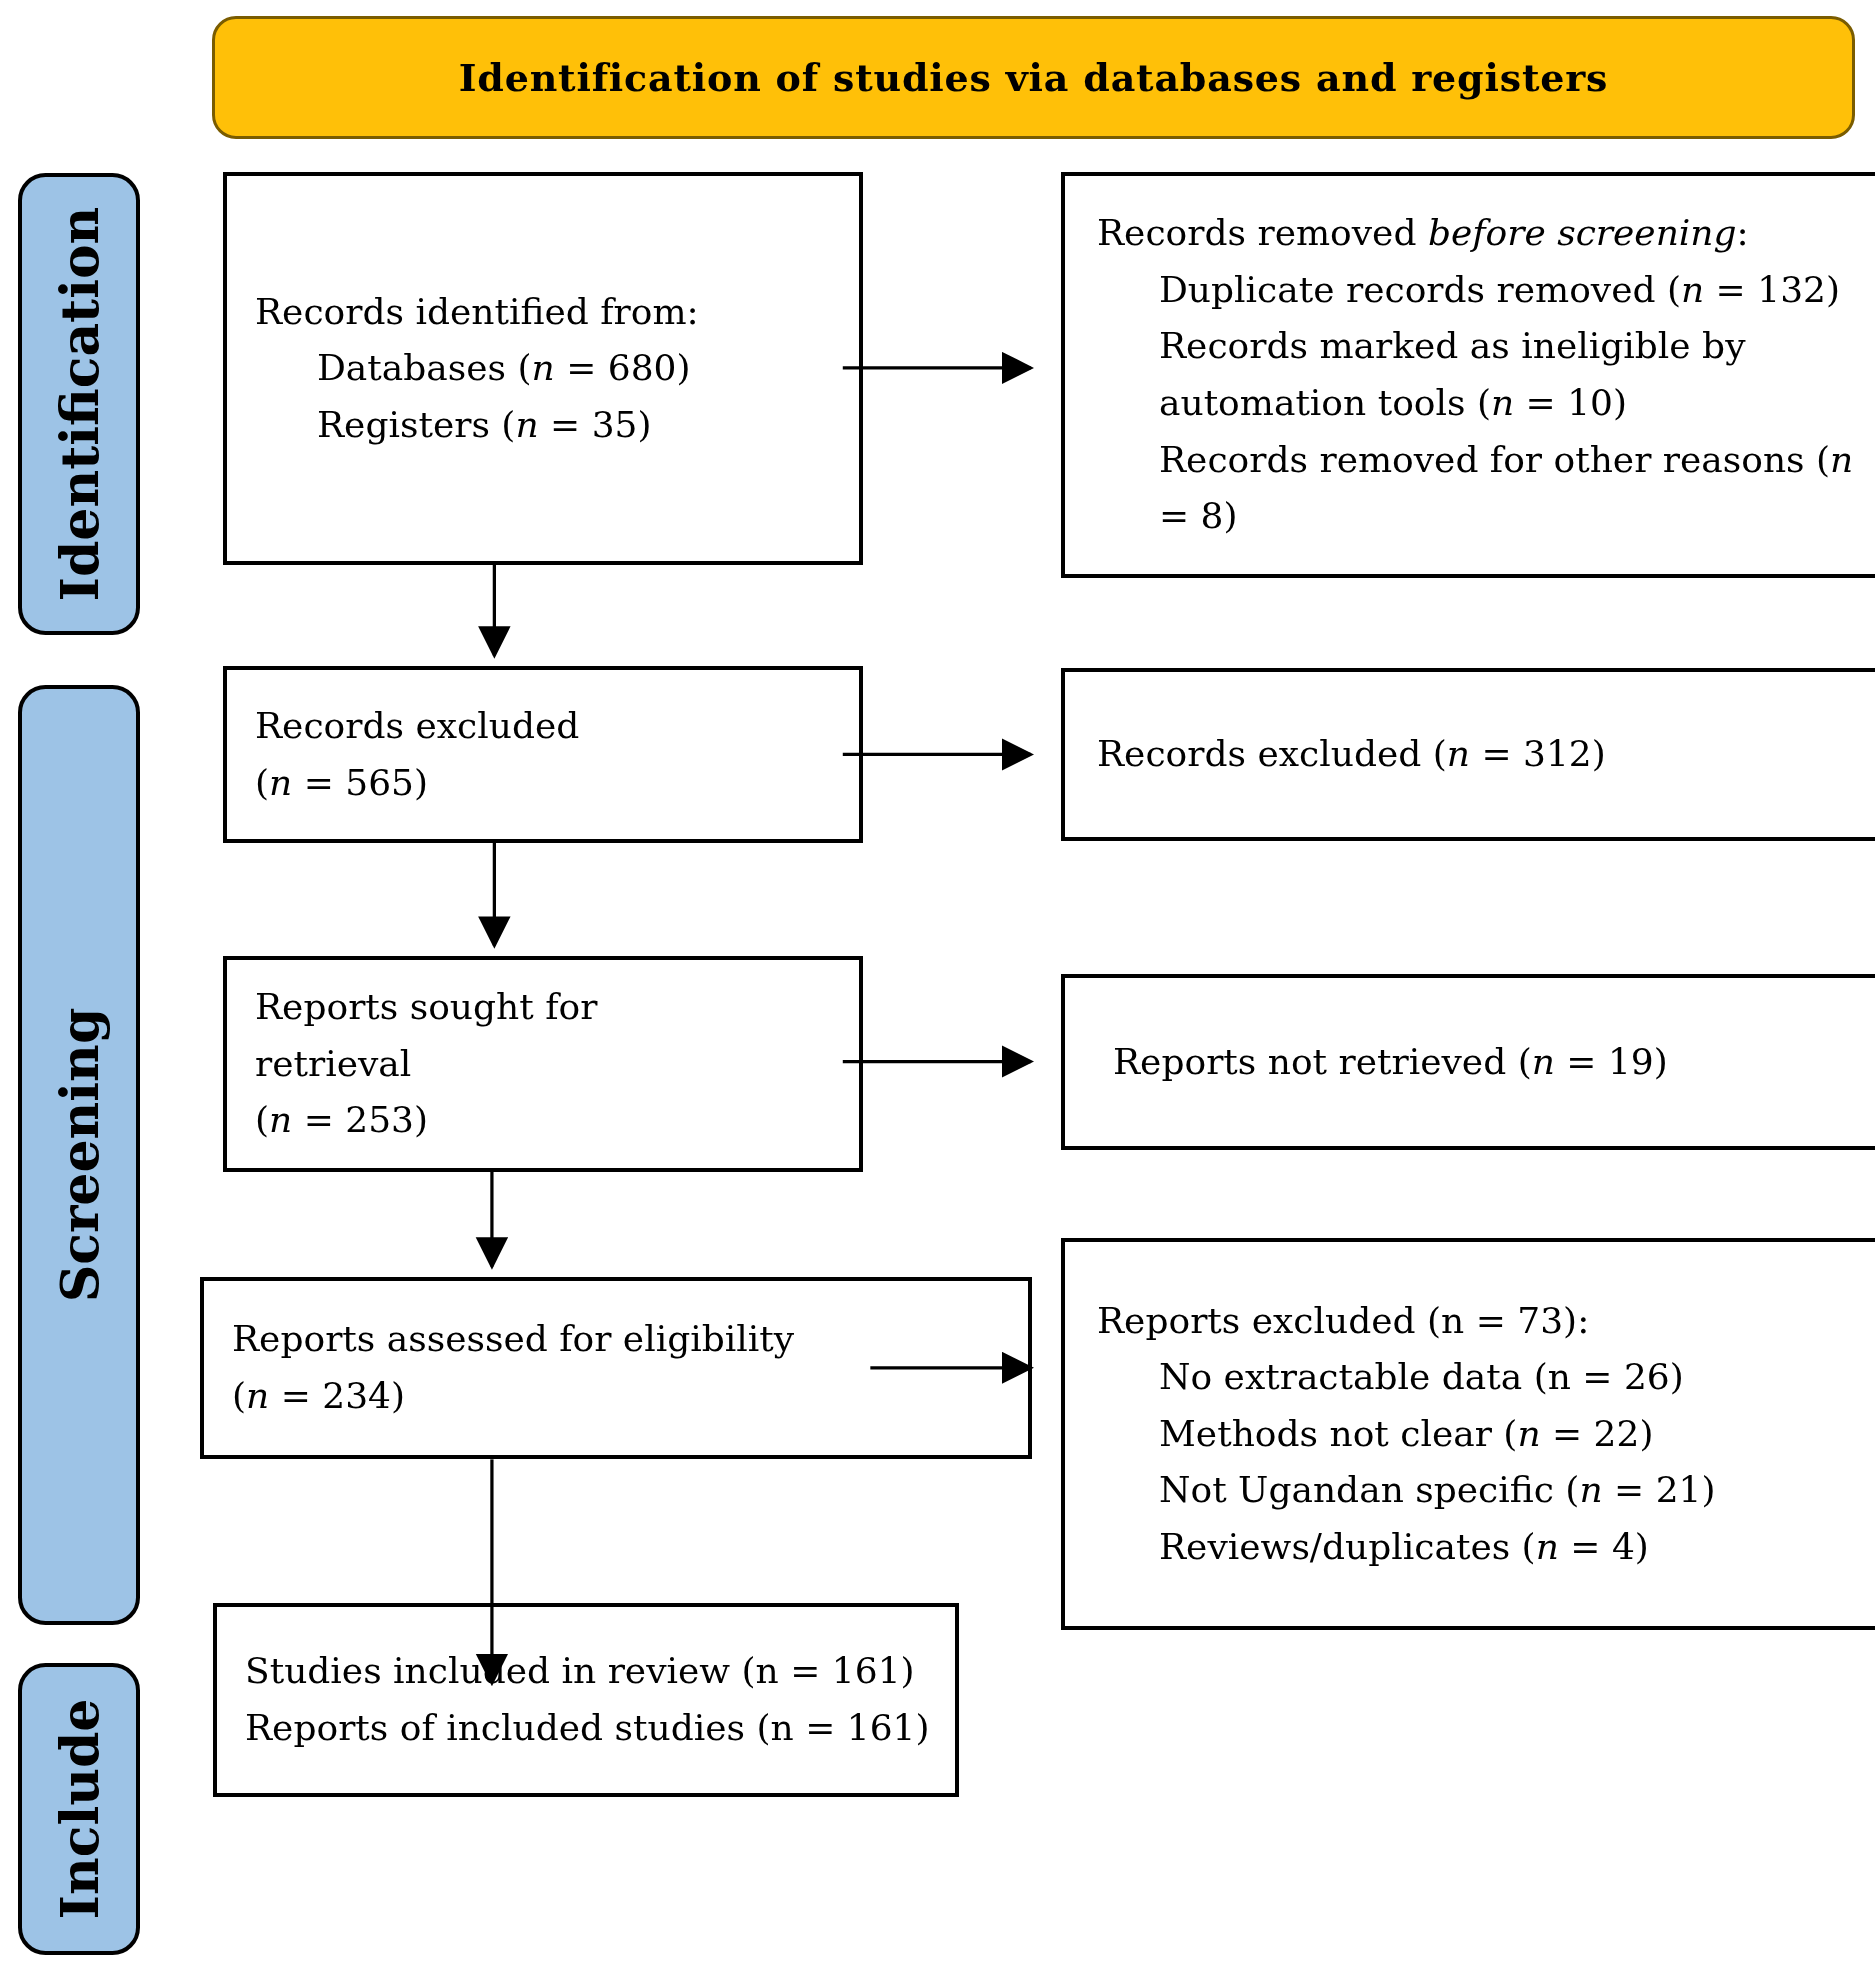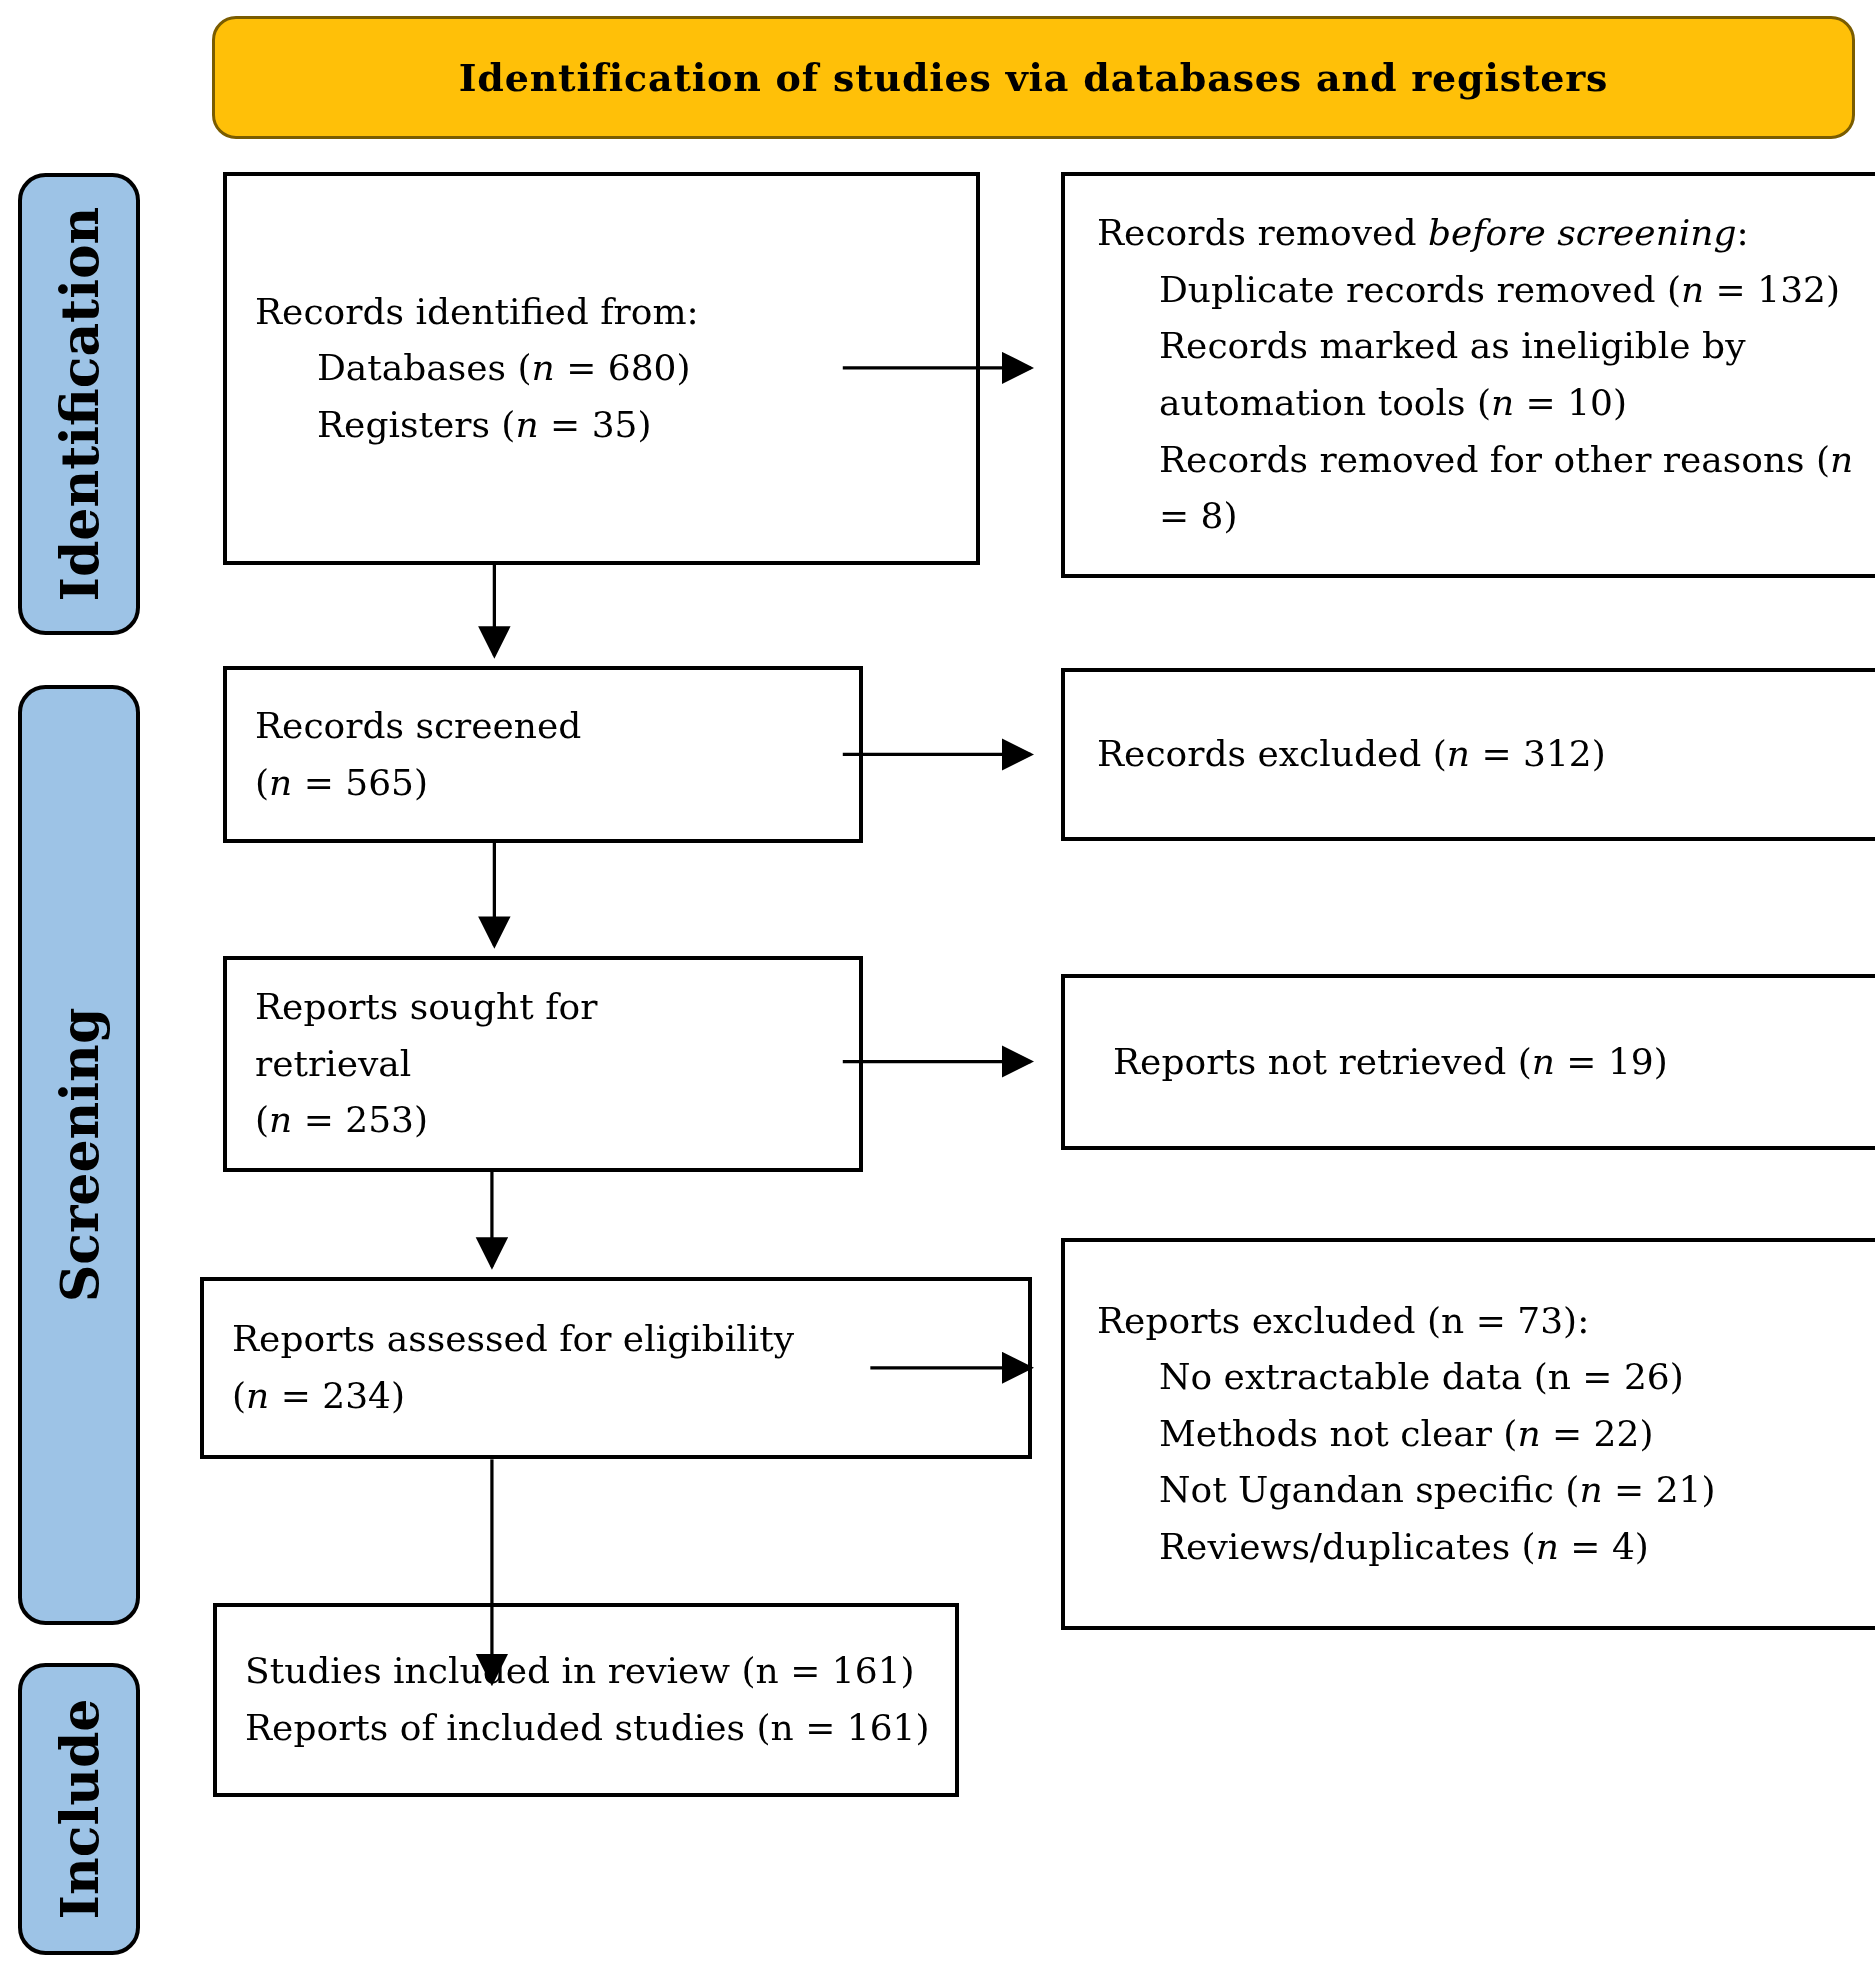--- a/index.html
+++ b/index.html
@@ -51,21 +51,21 @@
     border: 4px solid var(--box_border, #000);
     display: flex; flex-direction: column; justify-content: center;
     font-size: 36px; line-height: 1.57;
     padding: 8px 16px 8px 28px;
     margin-left: 20px;
   }
   .line { white-space: nowrap; }
   .wrap .line { white-space: normal; }
   .line.indent { padding-left: 62px; }
 
-  .box-records-identified   { left: 203px;  top: 172px;  width: 757px;  height: 393px; }
+  .box-records-identified   { left: 203px;  top: 172px;  width: 640px;  height: 393px; }
   .box-records-removed      { left: 1041px; top: 172px;  width: 818px; height: 406px; padding-left:32px; padding-right:12px; }
   .box-records-screened     { left: 203px;  top: 666px;  width: 640px;  height: 177px; }
   .box-records-excluded     { left: 1041px; top: 668px;  width: 818px; height: 173px; padding-left:32px;justify-content:center; }
   .box-reports-sought       { left: 203px;  top: 956px; width: 640px;  height: 216px; padding-right: 219px; }
   .box-reports-not-retrieved{ left: 1041px; top: 974px; width: 818px; height: 176px; padding-left:48px; }
   .box-reports-assessed     { left: 180px;  top: 1277px; width: 832px;  height: 182px; padding-right: 9.7px; }
   .box-reports-excluded     { left: 1041px; top: 1238px; width: 818px; height: 392px; padding-left:32px; }
   .box-studies-included     { left: 193px;  top: 1603px; width: 746px;  height: 194px; }
 
   
@@ -98,21 +98,21 @@
     </div>
 
   <div class="box box-records-removed wrap">
       <div class="line">Records removed <i>before screening</i>:</div>
       <div class="line indent">Duplicate records removed (<i>n</i> = 132)</div>
       <div class="line indent">Records marked as ineligible by automation tools (<i>n</i> = 10)</div>
       <div class="line indent">Records removed for other reasons (<i>n</i> = 8)</div>
     </div>
 
   <div class="box box-records-screened">
-      <div class="line">Records screened</div>
+      <div class="line">Records excluded</div>
       <div class="line">(<i>n</i> = 565)</div>
     </div>
 
   <div class="box box-records-excluded">
       <div class="line">Records excluded (<i>n</i> = 312)</div>
     </div>
 
   <div class="box box-reports-sought wrap">
       <div class="line">Reports sought for retrieval</div>
       <div class="line">(<i>n</i> = 253)</div>

